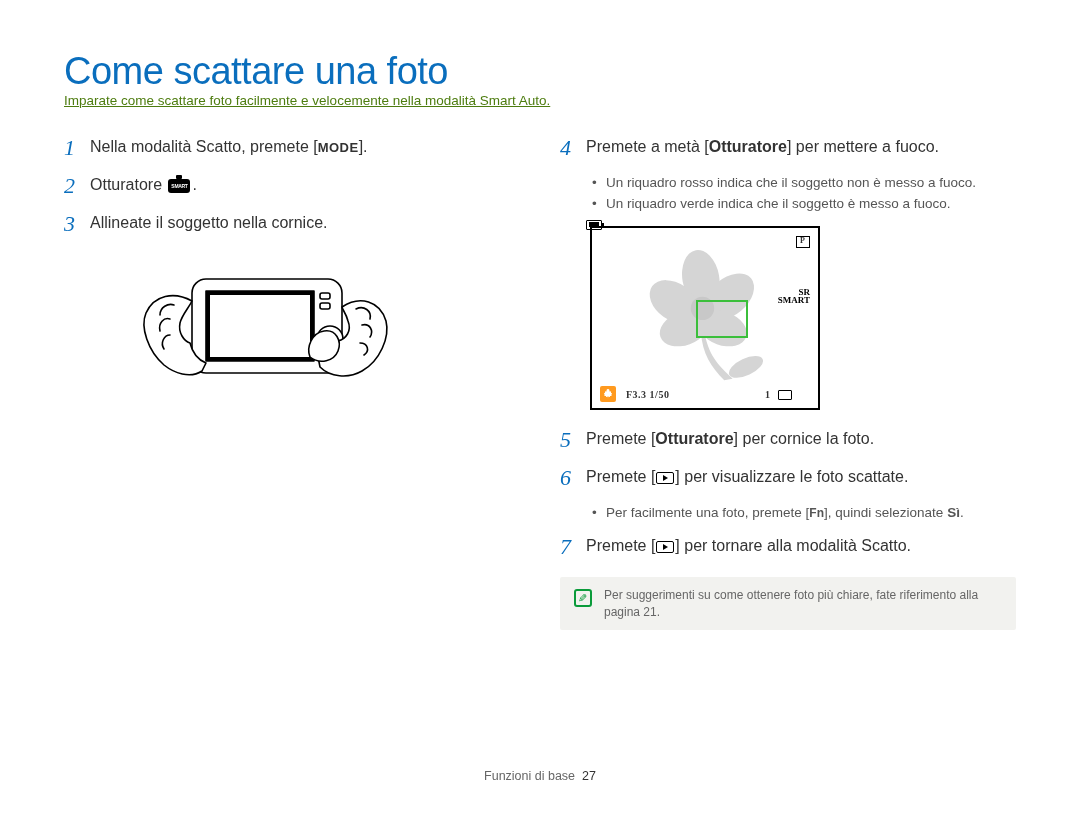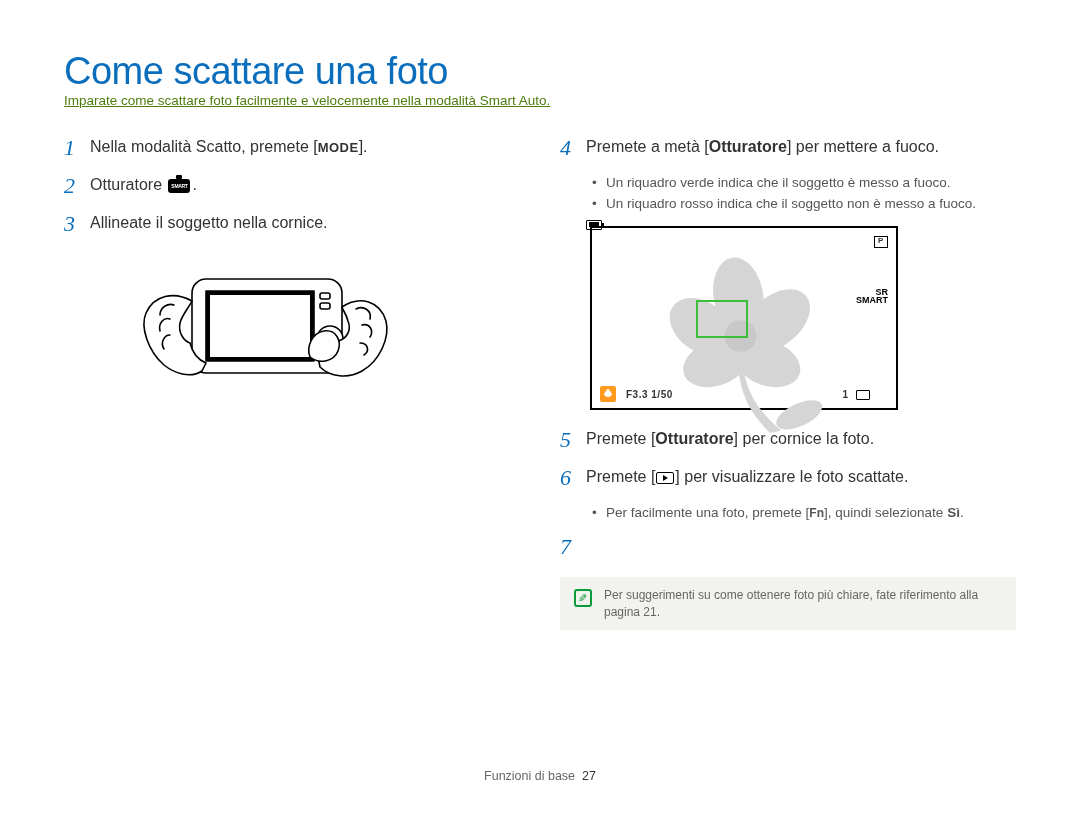--- a/index.html
+++ b/index.html
@@ -122,25 +122,26 @@
     content: "•";
     position: absolute;
     left: 0;
     color: #555;
   }
   .hands-illus {
     margin: 10px 0 0 70px;
   }
   .lcd-illus {
     margin: 8px 0 18px 30px;
-    width: 308px;
+    width: 230px;
     height: 184px;
     border: 2px solid #000;
     position: relative;
     background: #fff;
+    font-family: Liberation Serif, serif;
   }
   .flower-svg { position: absolute; inset: 0; }
   .af-box {
     position: absolute;
     left: 104px; top: 72px;
     width: 52px; height: 38px;
     border: 2px solid #3bbf3b;
   }
   .lcd-icon { position: absolute; }
   .lcd-tr1 { right: 8px; top: 8px; width: 14px; height: 12px; border: 1.5px solid #000; }
@@ -263,22 +264,22 @@
   </div>
 
   <div class="col">
     <div class="step">
       <span class="step-num">4</span>
       <span class="step-text">
         <span>Premete a metà [</span><span class="bold-frag">Otturatore</span><span>] per mettere a fuoco.</span>
       </span>
     </div>
     <ul class="sub-bullets">
+      <li>Un riquadro rosso indica che il soggetto non è messo a fuoco.</li>
       <li>Un riquadro verde indica che il soggetto è messo a fuoco.</li>
-      <li>Un riquadro rosso indica che il soggetto non è messo a fuoco.</li>
     </ul>
 
     <div class="lcd-illus">
       <svg class="flower-svg" viewBox="0 0 270 184">
         <g fill="#d5d5d5">
           <ellipse cx="130" cy="60" rx="22" ry="34" transform="rotate(-10 130 60)"></ellipse>
           <ellipse cx="98" cy="88" rx="22" ry="32" transform="rotate(-55 98 88)"></ellipse>
           <ellipse cx="164" cy="82" rx="22" ry="34" transform="rotate(50 164 82)"></ellipse>
           <ellipse cx="110" cy="120" rx="20" ry="30" transform="rotate(-110 110 120)"></ellipse>
           <ellipse cx="156" cy="120" rx="20" ry="30" transform="rotate(110 156 120)"></ellipse>
@@ -316,20 +317,23 @@
       </span>
     </div>
     <ul class="sub-bullets">
       <li>
         <span>Per facilmente una foto, premete [</span><span class="fn-box">Fn</span><span>], quindi selezionate </span><span class="bold-frag">Sì</span><span>.</span>
       </li>
     </ul>
 
     <div class="step">
       <span class="step-num">7</span>
+      <span class="step-text">
+        <span>Premete [</span><span class="play-icon"></span><span>] per tornare alla modalità Scatto.</span>
+      </span>
     </div>
 
     <div class="note-box">
       <span class="note-icon"></span>
       <span class="note-text">Per suggerimenti su come ottenere foto più chiare, fate riferimento alla pagina 21.</span>
     </div>
   </div>
 </div>
 
 <div class="footer">

